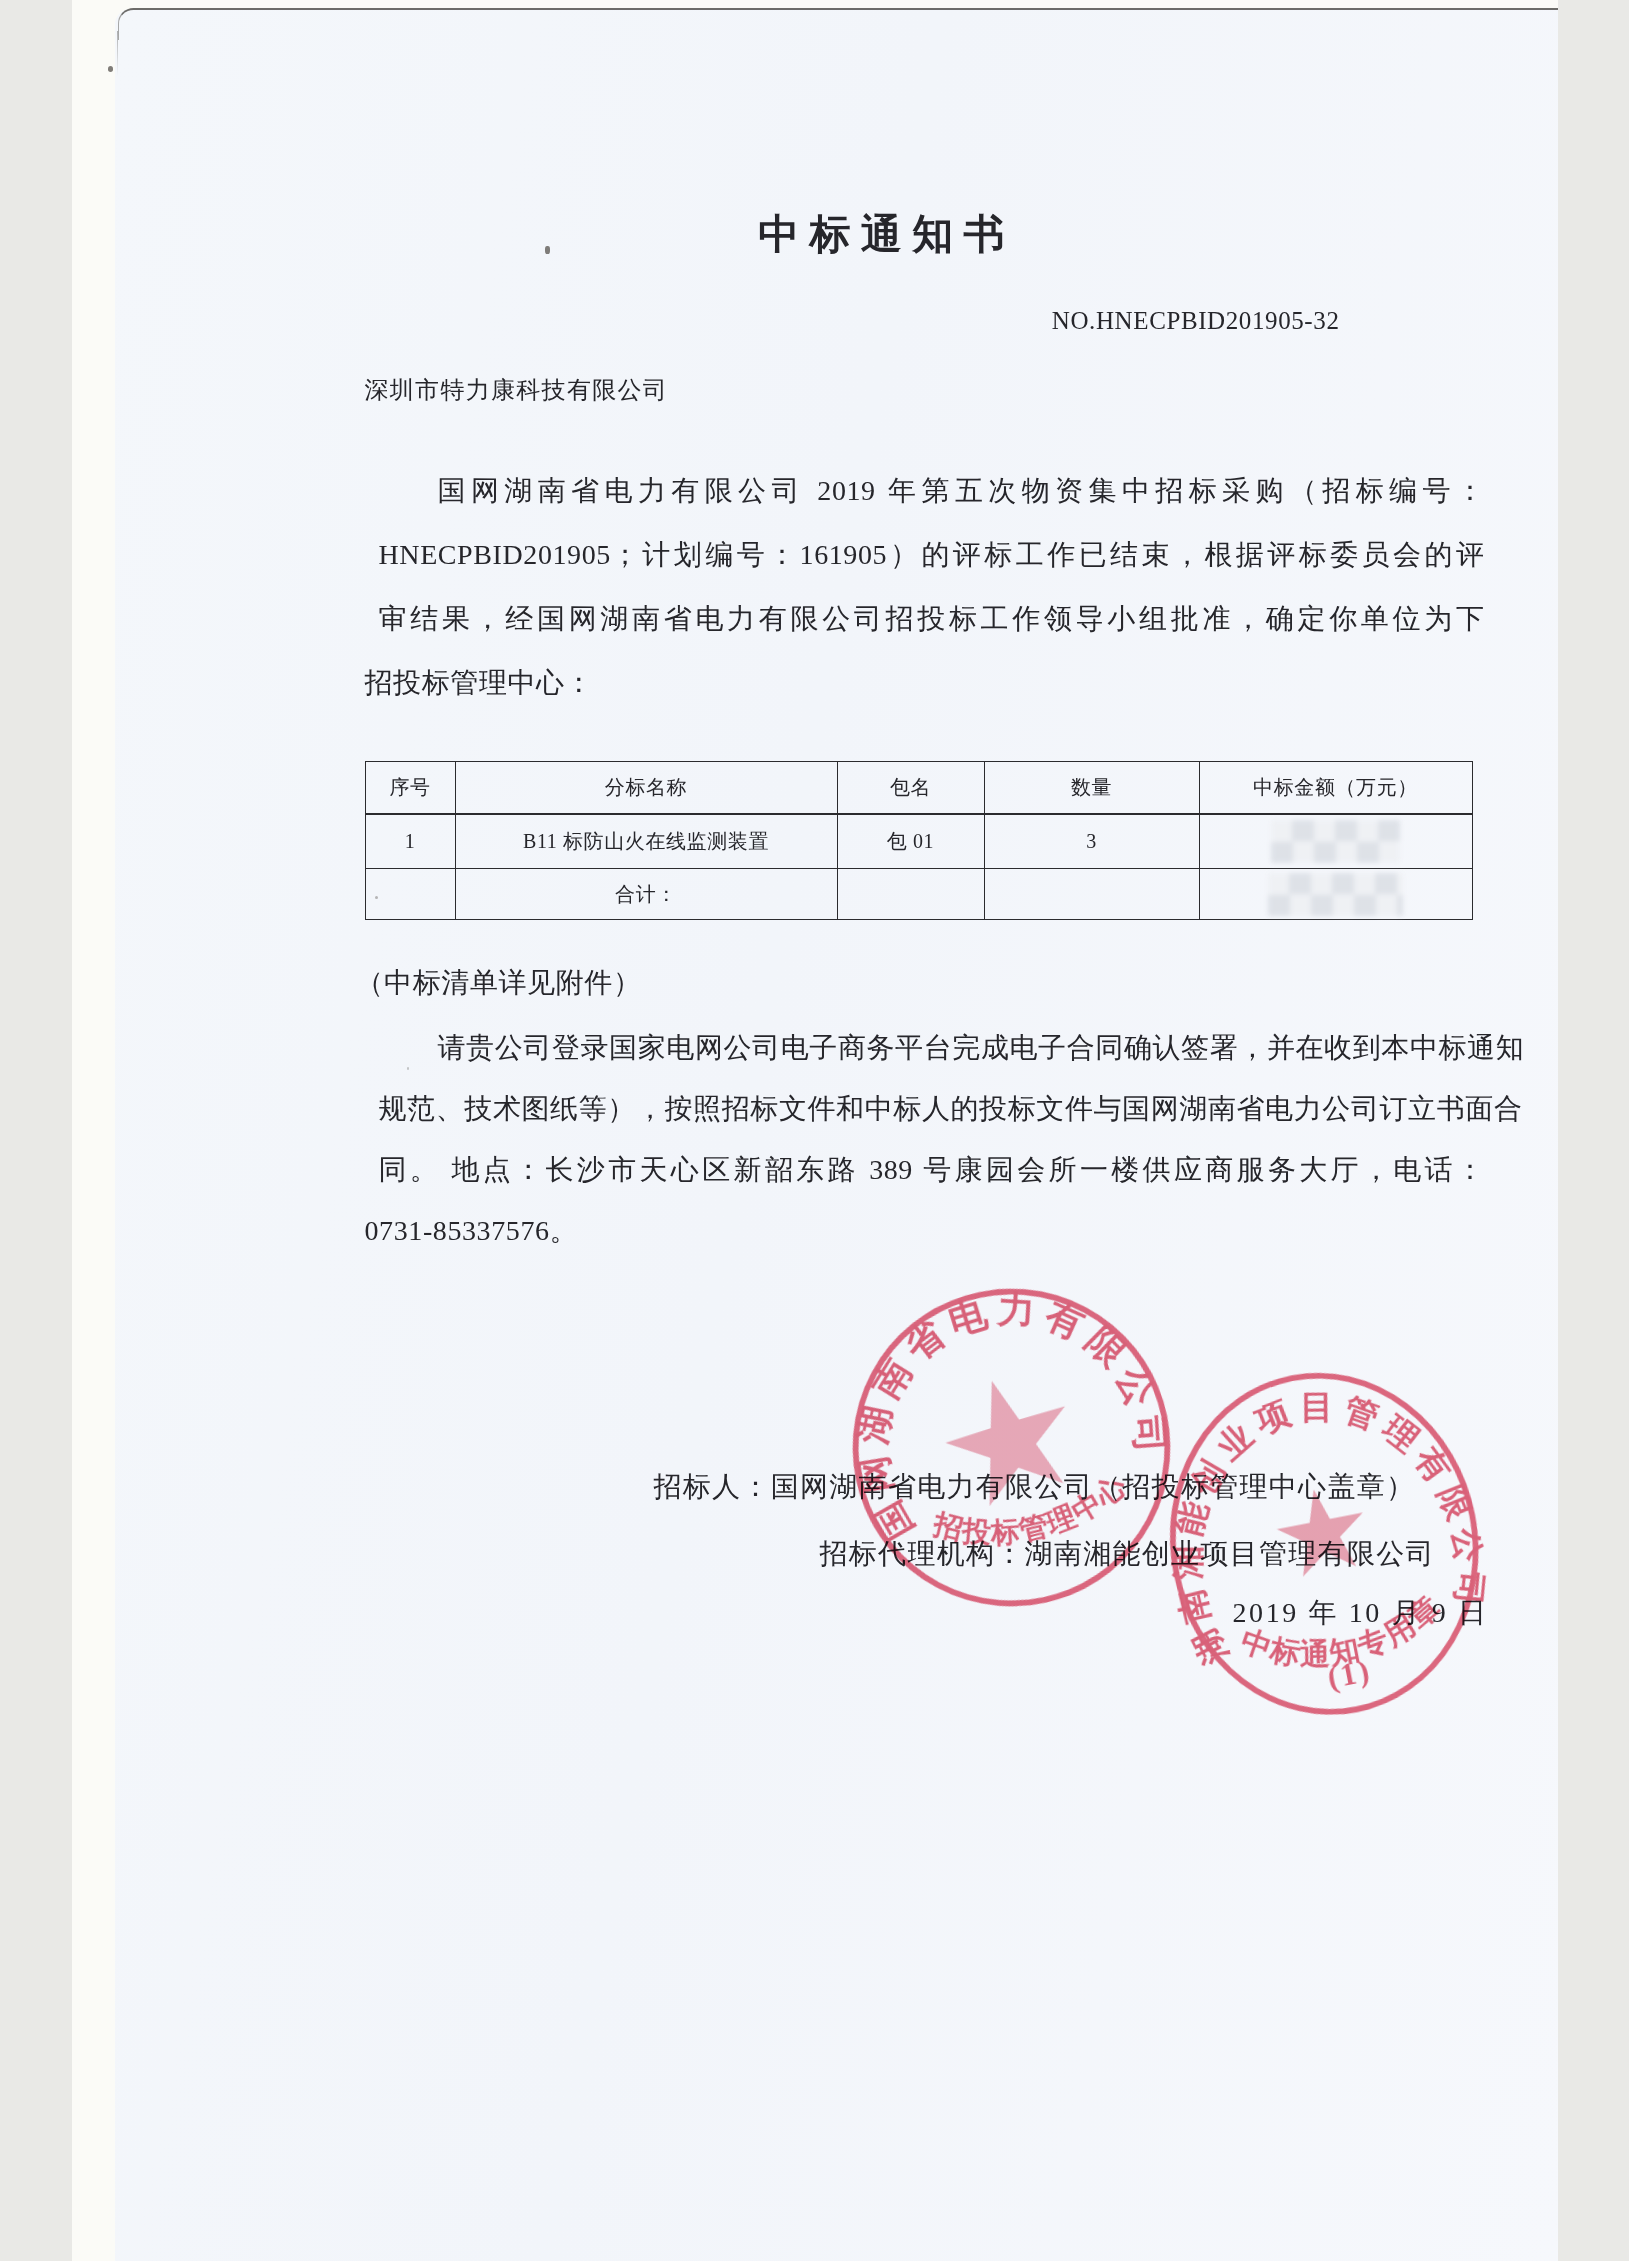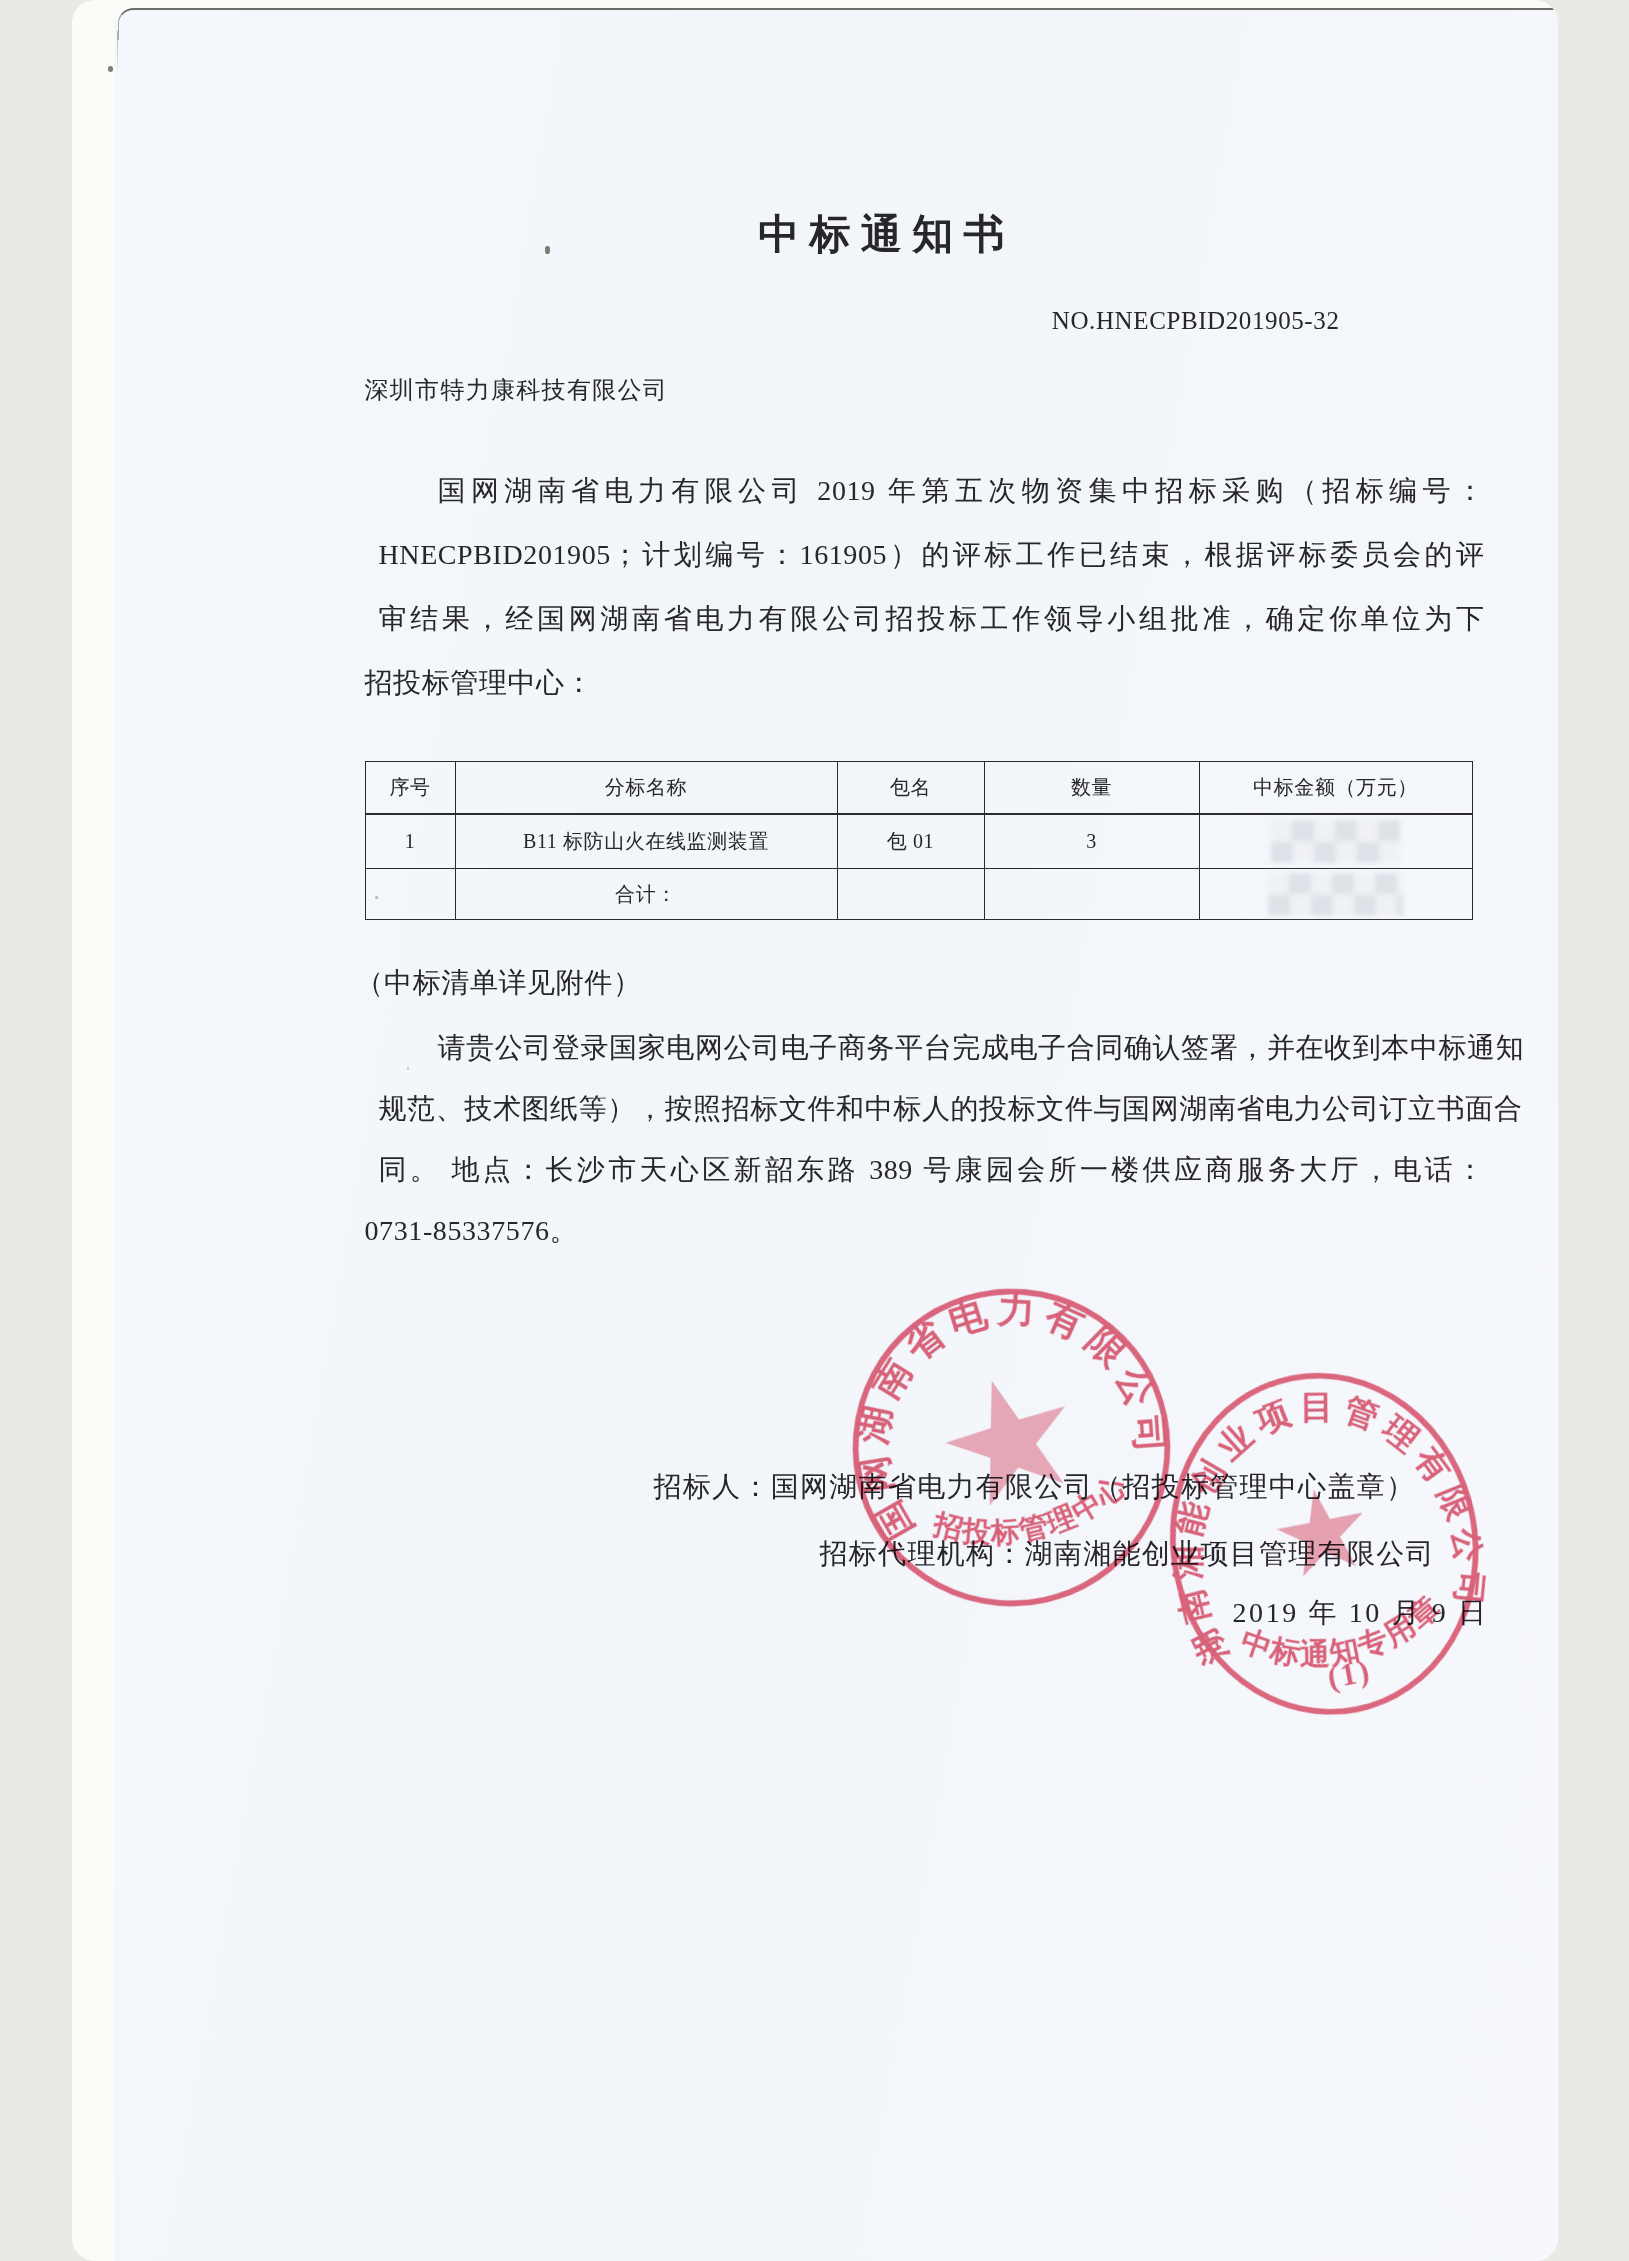--- a/index.html
+++ b/index.html
@@ -1,17 +1,17 @@
 <!DOCTYPE html>
 <html style="font-size:10.3px"><head>
 <meta charset="utf-8">
 <style>
   html,body{margin:0;padding:0;}
   body{background:#e9e9e6;font-family:"Liberation Serif","DejaVu Serif",serif;}
-  .stage{position:relative;width:1486px;height:2261px;margin:0 auto;background:#fbfbf7;overflow:hidden;border-radius:23px;}
+  .stage{position:relative;width:1486px;height:2261px;margin:0 auto;background:#fbfbf7;overflow:hidden;}
   .paper{position:absolute;left:43px;top:9px;right:0;bottom:0;
          background:linear-gradient(100deg,#f4f7fb 0%,#f2f5fa 45%,#f6f8fc 100%);
          border-top-left-radius:15.5px;}
   .scan-edge-top{position:absolute;left:46px;top:8.4px;right:0;height:30px;
          border-top:2.6px solid rgba(70,68,64,.78);border-left:1.9px solid rgba(70,68,64,.45);
          border-top-left-radius:15.5px;pointer-events:none;}
   .scan-edge-fade{position:absolute;left:45px;top:31px;width:1.9px;height:45px;
          background:linear-gradient(180deg,rgba(70,68,64,.4),rgba(70,68,64,0));}
   .speck{position:absolute;border-radius:50%;background:#57534e;opacity:.75;}
 

